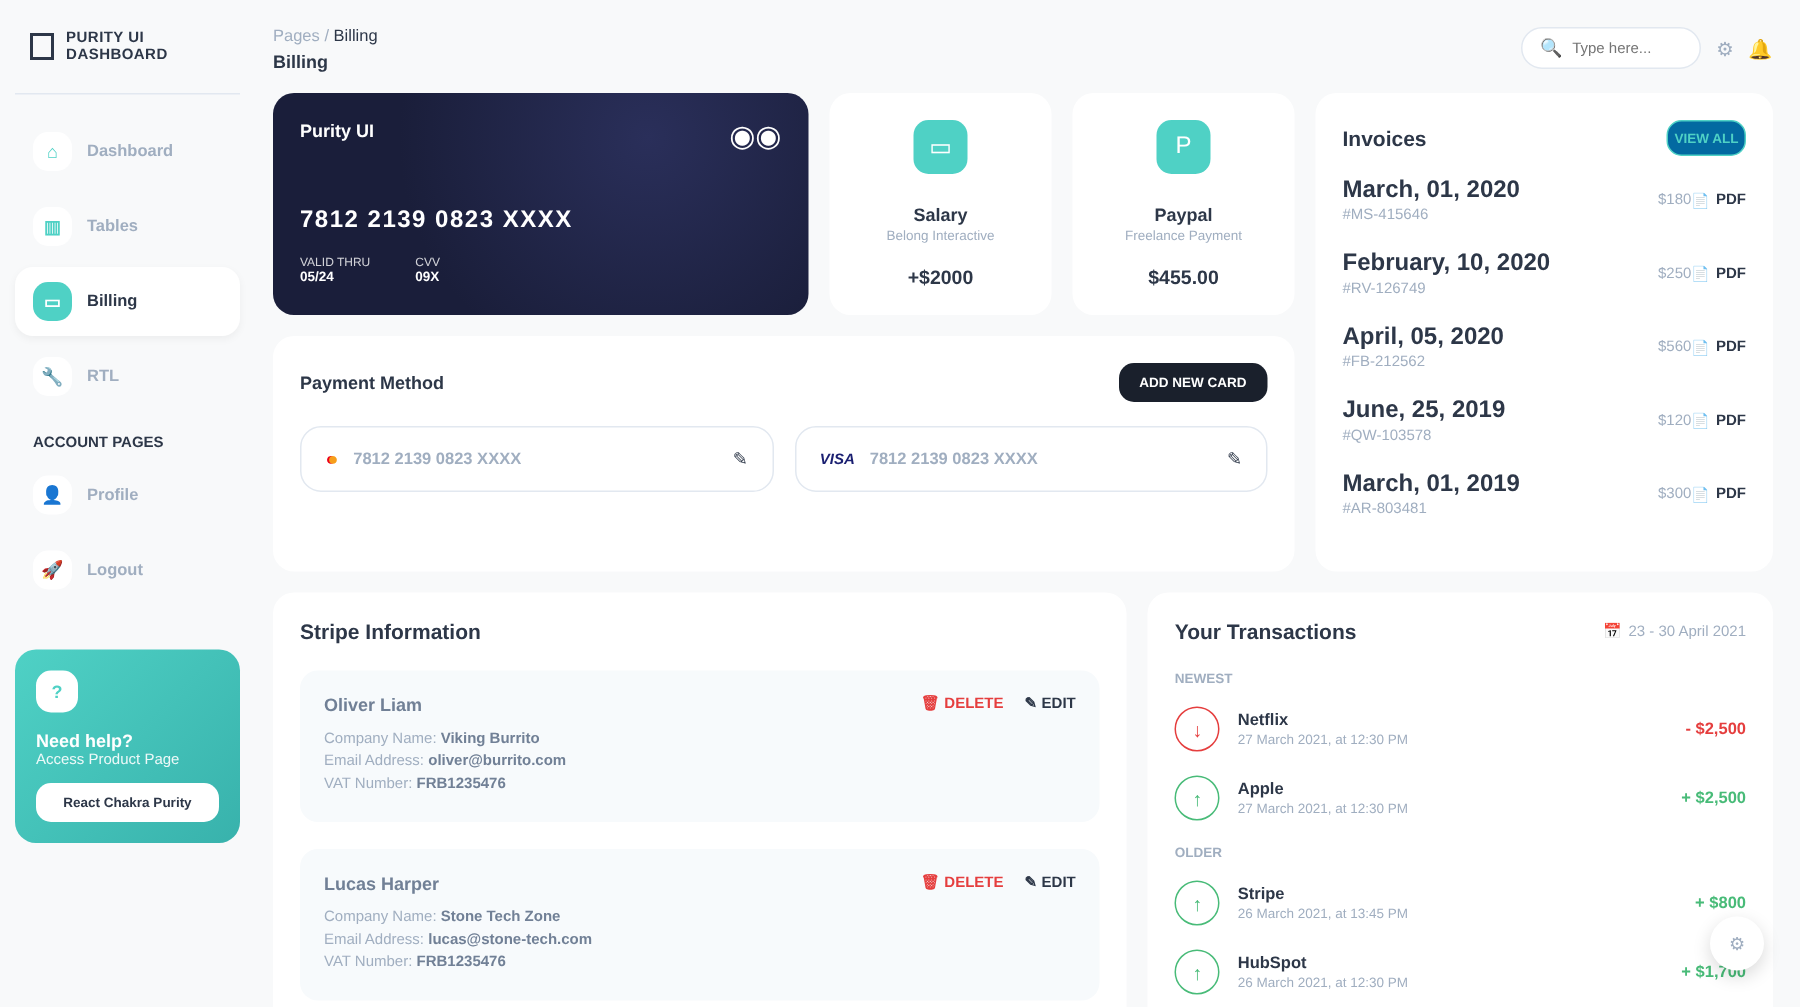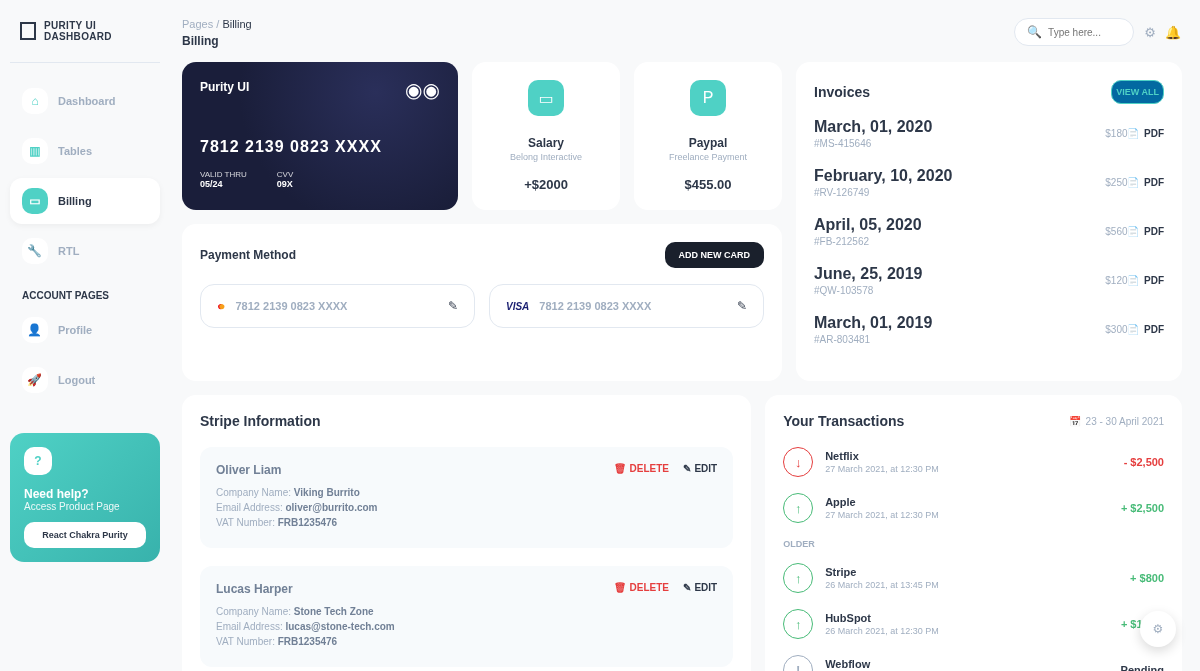--- a/index.html
+++ b/index.html
@@ -27,21 +27,21 @@
 .page-title { font-size: 12px; font-weight: 700; margin-top: 4px; }
 .top-right { display: flex; align-items: center; gap: 10px; }
 .search { display: flex; align-items: center; gap: 6px; background: #fff; border: 1px solid #e2e8f0; border-radius: 14px; padding: 6px 12px; width: 120px; }
 .search input { border: none; outline: none; font-size: 10px; width: 100%; color: #a0aec0; }
 .top-icon { color: #a0aec0; cursor: pointer; font-size: 13px; }
 
 .row { display: flex; gap: 14px; }
 .row1 { margin-bottom: 14px; }
 
 .card { background: #fff; border-radius: 14px; padding: 18px; }
-.credit-card { width: 276px; height: 148px; border-radius: 14px; padding: 18px; color: #fff; background: radial-gradient(circle at 70% 20%, #2a2f5a, #1a1e3a 60%); position: relative; }
+.credit-card { width: 357px; height: 148px; border-radius: 14px; padding: 18px; color: #fff; background: radial-gradient(circle at 70% 20%, #2a2f5a, #1a1e3a 60%); position: relative; }
 .cc-brand { font-size: 12px; font-weight: 700; }
 .cc-logo { position: absolute; top: 16px; right: 18px; font-size: 20px; }
 .cc-number { font-size: 16px; font-weight: 700; letter-spacing: 1px; margin-top: 44px; }
 .cc-meta { display: flex; gap: 30px; margin-top: 14px; }
 .cc-label { font-size: 8px; opacity: 0.8; }
 .cc-val { font-size: 9px; font-weight: 700; }
 
 .stat-card { width: 148px; height: 148px; text-align: center; display: flex; flex-direction: column; align-items: center; justify-content: space-between; }
 .stat-icon { width: 36px; height: 36px; background: #4fd1c5; border-radius: 10px; display: inline-flex; align-items: center; justify-content: center; color: #fff; font-size: 16px; }
 .stat-title { font-weight: 700; font-size: 12px; margin-top: 4px; }
@@ -338,20 +338,21 @@
       </div>
 
       <div class="card transactions">
         <div class="tx-head">
           <div class="tx-title">Your Transactions</div>
           <div class="tx-date">
             <span>📅</span>
             <span>23 - 30 April 2021</span>
           </div>
         </div>
+        <div class="tx-section">NEWEST</div>
         <div id="tx-newest">
             <div class="tx-row">
     <div class="tx-left">
       <div class="tx-icon down">↓</div>
       <div>
         <div class="tx-name">Netflix</div>
         <div class="tx-time">27 March 2021, at 12:30 PM</div>
       </div>
     </div>
     <div class="tx-amt neg">- $2,500</div>

